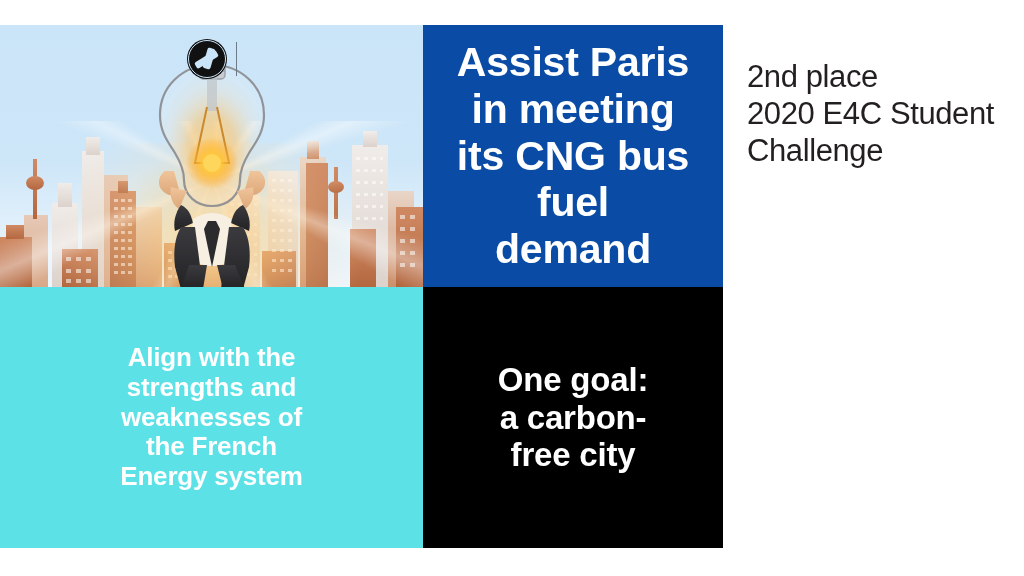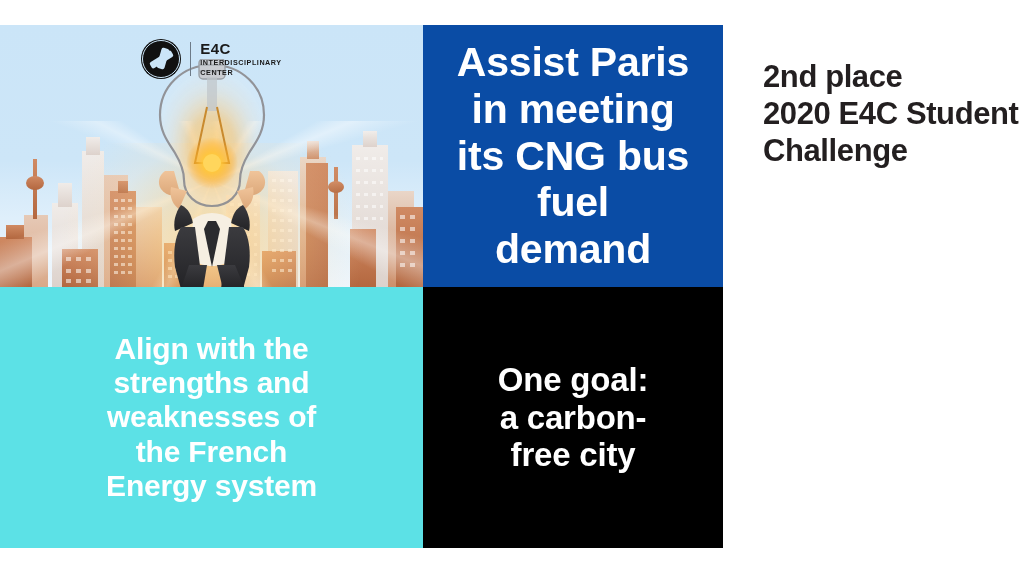--- a/index.html
+++ b/index.html
@@ -183,27 +183,26 @@
   .caption-title {
     color: #0d9a9e;
     font-weight: bold;
     font-size: 37px;
     line-height: 1.17;
     letter-spacing: -0.5px;
     white-space: pre-line;
   }
   .caption-sub {
     color: #231f20;
-    font-weight: bold;
+    font-weight: normal;
     font-size: 31px;
     line-height: 1.2;
     letter-spacing: -0.4px;
     margin-top: 7px;
     white-space: pre-line;
-    margin-left: 16px;
   }
 </style>
 </head>
 <body>
 
 <div class="slide">
 
   <div class="grid">
 
     <div class="panel hero">
@@ -486,45 +485,40 @@
           <path d="M82 206h18l-4 24h-22z" fill="url(#suitG)"></path>
           <path d="M110 206h18l10 24h-22z" fill="url(#suitG)"></path>
         </svg>
       </div>
 
       <div class="hero-logo">
         <div class="logo-mark">
           <div class="logo-ring"></div>
         </div>
         <div class="logo-rule"></div>
-        <div class="logo-words">
-          <div class="logo-e4c">E4C</div>
-          <div class="logo-sub" style="white-space:pre-line">INTERDISCIPLINARY
-CENTER</div>
-        </div>
       </div>
     </div>
 
     <div class="panel" style="background:#0a4ca5">
       <div class="panel-text" style="font-size:41px">Assist Paris
 in meeting
 its CNG bus
 fuel
 demand</div>
     </div>
 
 
     <div class="panel caption">
       <div class="caption-sub">2nd place
 2020 E4C Student
 Challenge</div>
     </div>
 
     <div class="panel" style="background:#5ce1e6">
-      <div class="panel-text" style="font-size:30px">Align with the
+      <div class="panel-text" style="font-size:26px">Align with the
 strengths and
 weaknesses of
 the French
 Energy system</div>
     </div>
 
     <div class="panel" style="background:#000000">
       <div class="panel-text" style="font-size:33px">One goal:
 a carbon-
 free city</div>

